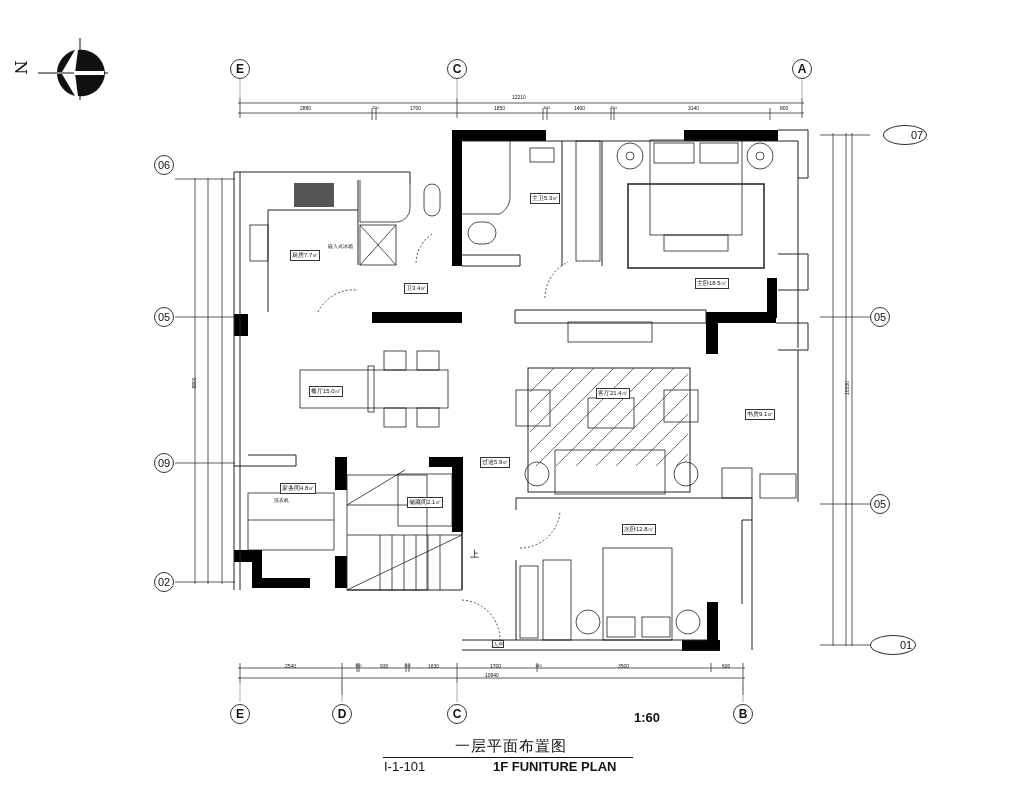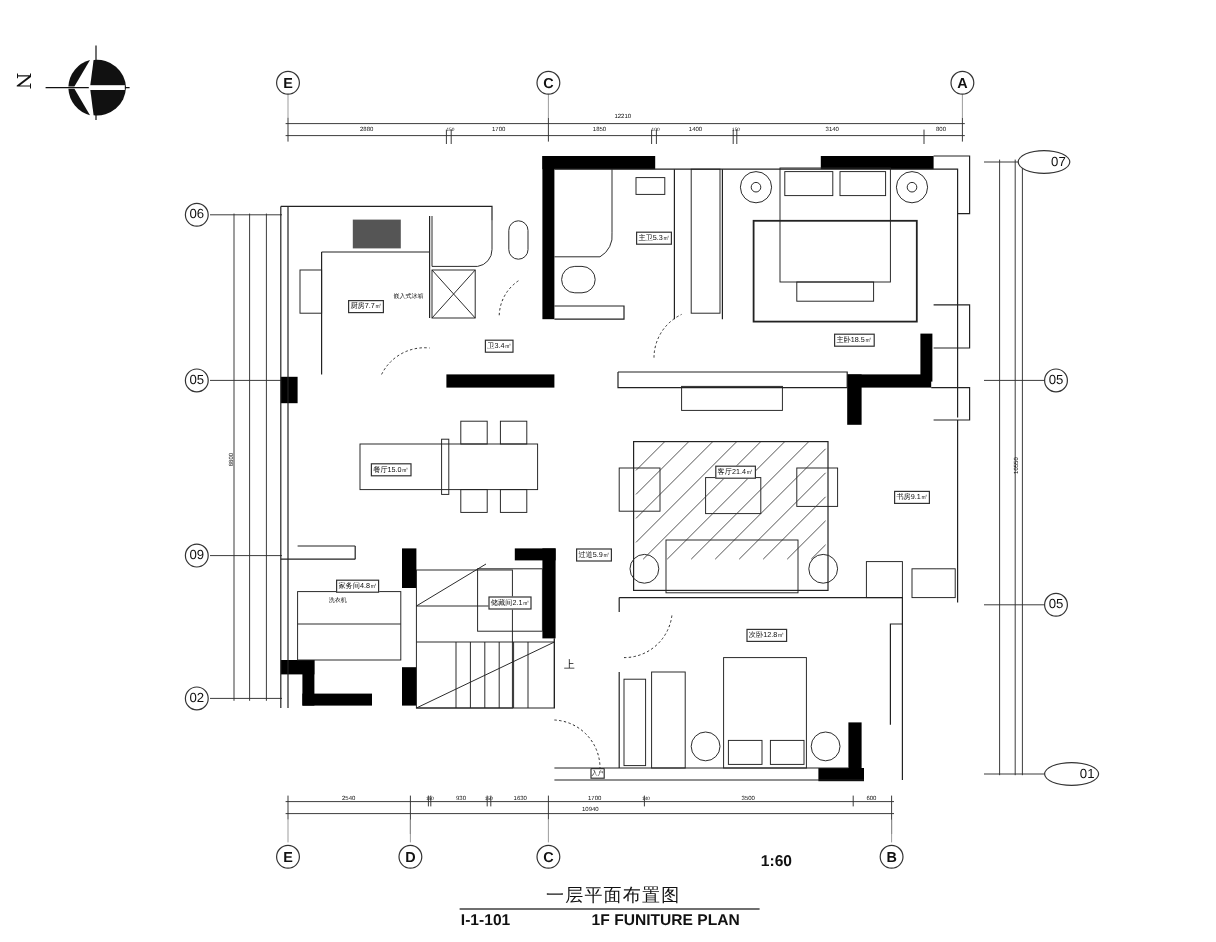--- a/index.html
+++ b/index.html
@@ -1,20 +1,20 @@
 <!DOCTYPE html>
 <html><head>
 <meta charset="utf-8">
 <style>
   html,body{margin:0;padding:0;background:#ffffff;}
   body{width:1013px;height:785px;position:relative;overflow:hidden;font-family:"Liberation Sans",sans-serif;color:#111;}
   .abs{position:absolute;}
   .title-cn{position:absolute;left:455px;top:737px;font-size:15px;font-family:"DejaVu Sans",sans-serif;letter-spacing:1px;}
   .title-rule{position:absolute;left:383px;top:757px;width:250px;height:0;border-top:1.5px solid #111;}
-  .title-code{position:absolute;left:384px;top:759px;font-size:13px;font-weight:bold;}
+  .title-code{position:absolute;left:384px;top:759px;font-size:13px;font-weight:normal;}
   .title-en{position:absolute;left:493px;top:759px;font-size:13px;font-weight:bold;}
   .title-scale{position:absolute;left:634px;top:710px;font-size:13px;font-weight:bold;}
   .bubble{position:absolute;width:18px;height:18px;border:1px solid #333;border-radius:50%;background:#fff;font-size:11px;line-height:18px;text-align:center;}
   .bubble.letter{font-weight:bold;font-size:12px;}
 </style>
 </head>
 <body>
 
 <div class="abs" style="left:10px;top:30px;width:100px;height:70px;">
   <svg width="100" height="70" viewBox="0 0 100 70">
@@ -223,26 +223,26 @@
 
 <div class="bubble letter abs" style="left:230px;top:59px;">E</div>
 <div class="bubble letter abs" style="left:447px;top:59px;">C</div>
 <div class="bubble letter abs" style="left:792px;top:59px;">A</div>
 
 <div class="bubble letter abs" style="left:230px;top:704px;">E</div>
 <div class="bubble letter abs" style="left:332px;top:704px;">D</div>
 <div class="bubble letter abs" style="left:447px;top:704px;">C</div>
 <div class="bubble letter abs" style="left:733px;top:704px;">B</div>
 
-<div class="bubble abs" style="left:154px;top:169px;">06</div>
+<div class="bubble abs" style="left:154px;top:155px;">06</div>
 <div class="bubble abs" style="left:154px;top:307px;">05</div>
 <div class="bubble abs" style="left:154px;top:453px;">09</div>
 <div class="bubble abs" style="left:154px;top:572px;">02</div>
 
-<div class="bubble abs" style="left:848px;top:125px;padding-left:24px;">07</div>
+<div class="bubble abs" style="left:883px;top:125px;padding-left:24px;">07</div>
 <div class="bubble abs" style="left:870px;top:307px;">05</div>
 <div class="bubble abs" style="left:870px;top:494px;">05</div>
 <div class="bubble abs" style="left:870px;top:635px;padding-left:26px;">01</div>
 
 <div class="abs" style="left:512px;top:94px;font-size:5px;">12210</div>
 <div class="abs" style="left:300px;top:105px;font-size:5px;">2880</div>
 <div class="abs" style="left:372px;top:105px;font-size:4px;">150</div>
 <div class="abs" style="left:410px;top:105px;font-size:5px;">1700</div>
 <div class="abs" style="left:494px;top:105px;font-size:5px;">1850</div>
 <div class="abs" style="left:543px;top:105px;font-size:4px;">100</div>

